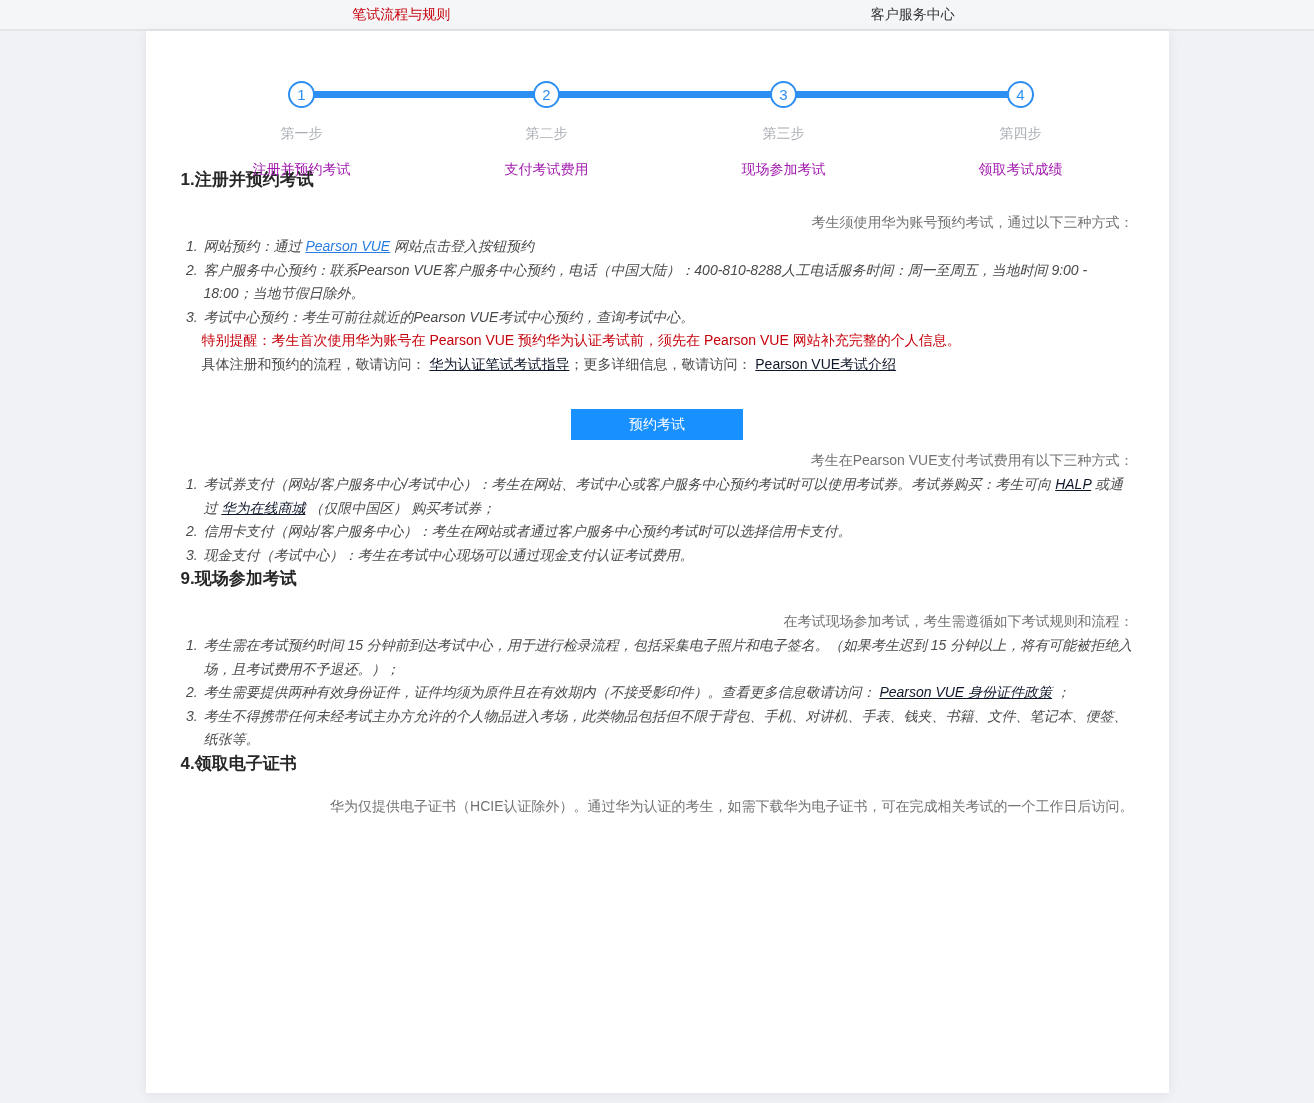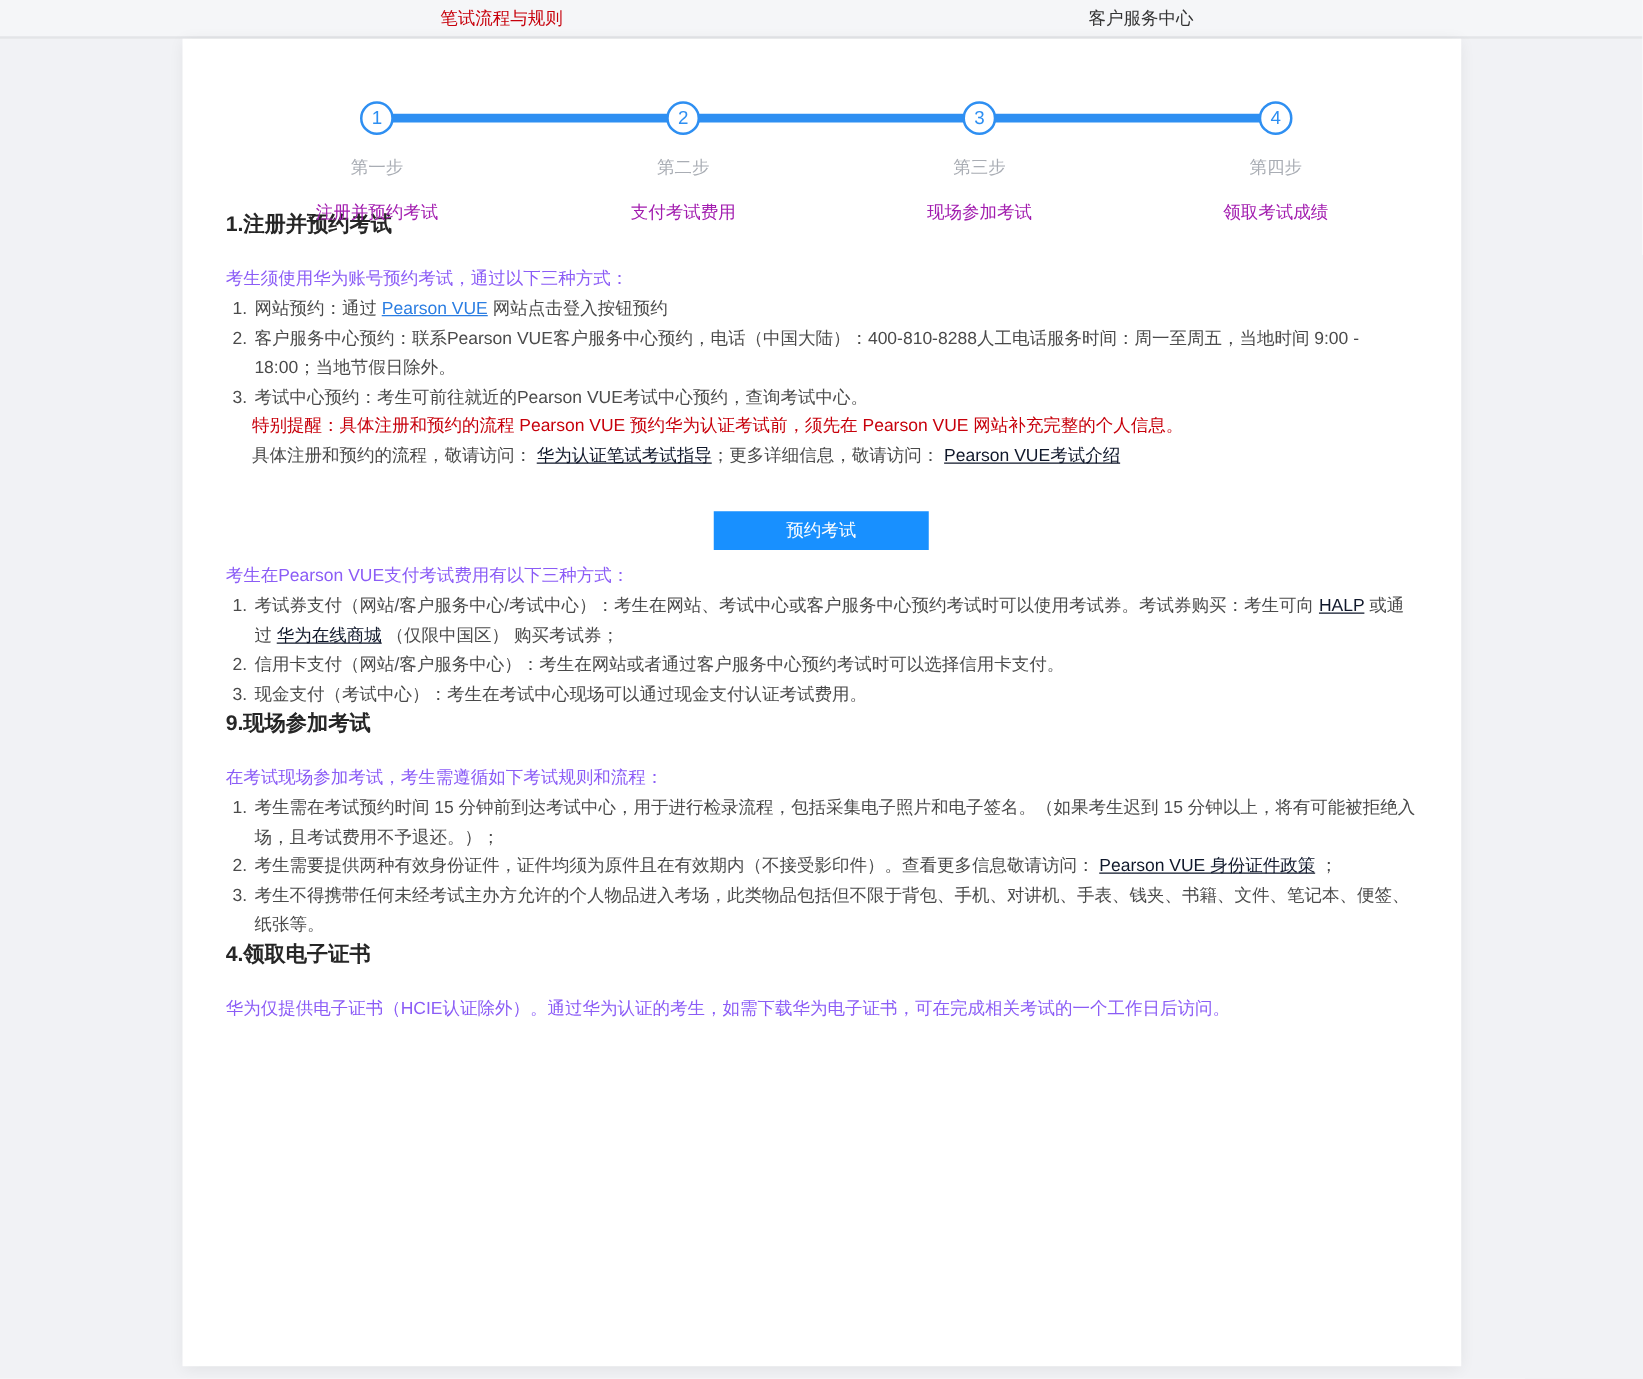--- a/index.html
+++ b/index.html
@@ -96,31 +96,33 @@
   .section { margin-top: 0; }
   .section-heading {
     font-size: 17px;
     font-weight: bold;
     color: #262626;
     margin-bottom: 20px;
   }
   .section-intro {
     font-size: 14px;
     line-height: 23px;
-    color: #8b5cf6;
+    color: #737373;
+    text-align: right;
   }
   ol.rule-list {
     margin: 1px 0 0 0;
     padding-left: 21px;
     font-size: 14px;
     color: #4a4a4a;
   }
   ol.rule-list li {
     line-height: 23.5px;
     padding-left: 2px;
+    font-style: italic;
   }
   .note {
     margin-left: 21px;
     font-size: 14px;
     line-height: 23.5px;
     color: #4a4a4a;
   }
   .seg-red { color: #c7000b; }
   a.seg-red-link { color: #0f172a; text-decoration: underline; cursor: pointer; }
   a.seg-blue-link { color: #2a7de2; text-decoration: underline; cursor: pointer; }
@@ -183,21 +185,21 @@
   <div class="content">
 
     <div class="section">
       <div class="section-heading">1.注册并预约考试</div>
       <div class="section-intro">考生须使用华为账号预约考试，通过以下三种方式：</div>
       <ol class="rule-list">
         <li><span>网站预约：通过 </span><a class="seg-blue-link" href="javascript:void(0)">Pearson VUE</a><span> 网站点击登入按钮预约</span></li>
         <li><span>客户服务中心预约：联系Pearson VUE客户服务中心预约，电话（中国大陆）：400-810-8288人工电话服务时间：周一至周五，当地时间 9:00 - 18:00；当地节假日除外。</span></li>
         <li><span>考试中心预约：考生可前往就近的Pearson VUE考试中心预约，查询考试中心。</span></li>
       </ol>
-      <div class="note"><span class="seg-red">特别提醒：具体注册和预约的流程 Pearson VUE 预约华为认证考试前，须先在 Pearson VUE 网站补充完整的个人信息。</span></div>
+      <div class="note"><span class="seg-red">特别提醒：考生首次使用华为账号在 Pearson VUE 预约华为认证考试前，须先在 Pearson VUE 网站补充完整的个人信息。</span></div>
       <div class="note"><span>具体注册和预约的流程，敬请访问： </span><a class="seg-red-link" href="javascript:void(0)">华为认证笔试考试指导</a><span>；更多详细信息，敬请访问： </span><a class="seg-red-link" href="javascript:void(0)">Pearson VUE考试介绍</a></div>
       <button class="primary-btn mt-reserve">预约考试</button>
     </div>
 
     <div class="section">
       <div class="section-intro">考生在Pearson VUE支付考试费用有以下三种方式：</div>
       <ol class="rule-list">
         <li><span>考试券支付（网站/客户服务中心/考试中心）：考生在网站、考试中心或客户服务中心预约考试时可以使用考试券。考试券购买：考生可向 </span><a class="seg-red-link" href="javascript:void(0)">HALP</a><span> 或通过 </span><a class="seg-red-link" href="javascript:void(0)">华为在线商城</a><span> （仅限中国区） 购买考试券；</span></li>
         <li><span>信用卡支付（网站/客户服务中心）：考生在网站或者通过客户服务中心预约考试时可以选择信用卡支付。</span></li>
         <li><span>现金支付（考试中心）：考生在考试中心现场可以通过现金支付认证考试费用。</span></li>

